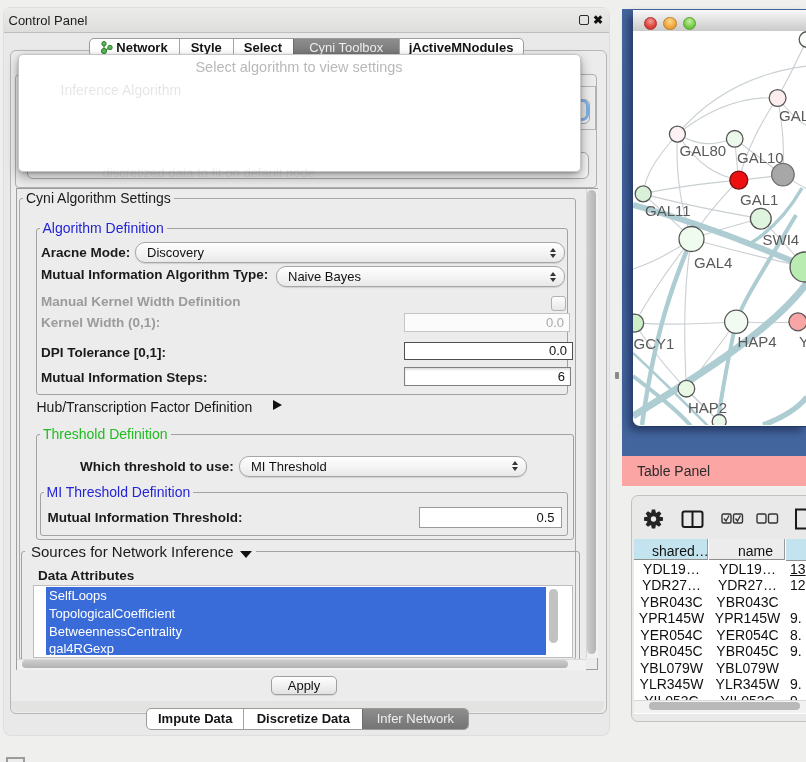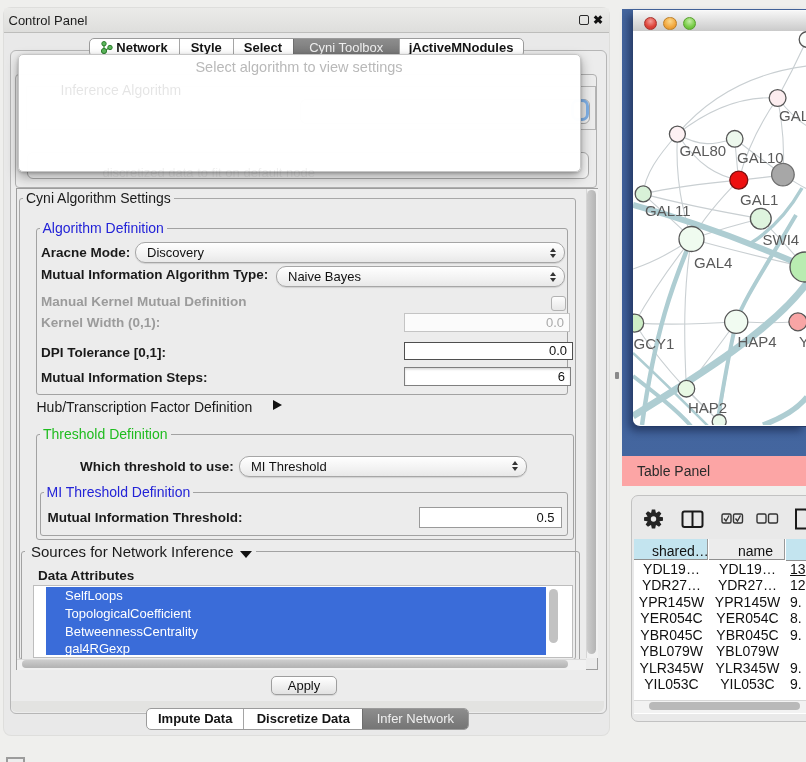--- a/index.html
+++ b/index.html
@@ -45,21 +45,21 @@
 <div class="b13 abs" style="left:41px;top:245.5px;">Aracne Mode:</div>
 <div class="combo" style="left:135px;top:242px;width:428px;height:19px;">
       <span class="ct">Discovery</span>
       <span class="carr"></span>
     </div>
 <div class="b13 abs" style="left:41px;top:267.5px;">Mutual Information Algorithm Type:</div>
 <div class="combo" style="left:276px;top:266px;width:287px;height:19px;">
       <span class="ct">Naive Bayes</span>
       <span class="carr"></span>
     </div>
-<div class="b13 abs gray" style="left:41px;top:295px;">Manual Kernel Mutual Definition</div>
+<div class="b13 abs gray" style="left:41px;top:295px;">Manual Kernel Width Definition</div>
 <div class="abs" style="left:551px;top:295.5px;width:13px;height:13px;border:1px solid #b2b2b2;border-radius:3px;background:linear-gradient(#fdfdfd,#e7e7e7);"></div>
 <div class="b13 abs gray" style="left:41px;top:315.5px;">Kernel Width (0,1):</div>
 <div class="fld" style="left:404px;top:312.5px;width:159px;height:17px;border:1px solid #c4c4c4;line-height:17px;padding-right:5px;color:#a9a9a9;background:#fbfbfb;">0.0</div>
 <div class="b13 abs" style="left:41px;top:345.5px;">DPI Tolerance [0,1]:</div>
 <div class="fld" style="left:404px;top:341.5px;width:162px;height:16px;border:1.5px solid #4f4f4f;line-height:16px;padding-right:5px;">0.0</div>
 <div class="b13 abs" style="left:41px;top:371px;">Mutual Information Steps:</div>
 <div class="fld" style="left:404px;top:367px;width:160px;height:17px;border:1px solid #7f7f7f;line-height:17px;padding-right:5px;box-shadow:inset 0 1.5px 2px rgba(0,0,0,0.15);">6</div>
 
 <div class="abs" style="left:36.5px;top:399.5px;font-size:14px;color:#1a1a1a;height:14px;line-height:14px;">Hub/Transcription Factor Definition</div>
 <div class="abs" style="left:273px;top:400px;width:0;height:0;border-left:9px solid #111;border-top:5.5px solid transparent;border-bottom:5.5px solid transparent;"></div>
@@ -79,21 +79,21 @@
 <div class="b13 abs" style="left:47.5px;top:510.5px;">Mutual Information Threshold:</div>
 <div class="fld" style="left:418.5px;top:506.5px;width:135px;height:19.5px;border:1px solid #9a9a9a;line-height:19.5px;padding-right:6px;">0.5</div>
 
 <div class="grp" style="left:21px;top:551px;width:557px;height:110px;">
       <span style="color:#1a1a1a;font-size:15px;padding-left:6px;padding-right:22px;">Sources for Network Inference</span>
     </div>
 <div class="abs" style="left:240px;top:551px;width:0;height:0;border-top:7.5px solid #111;border-left:6px solid transparent;border-right:6px solid transparent;"></div>
 <div class="b13 abs" style="left:38px;top:569px;">Data Attributes</div>
 <div class="abs" style="left:33px;top:584.5px;width:538px;height:71px;background:#fff;border:1px solid #bdbdbd;"></div>
 <div class="abs" style="left:46px;top:587px;width:500px;height:68px;background:#3a6cd9;"></div>
-<div class="abs" style="left:65px;top:587.3px;width:490px;font-size:13px;color:#fff;line-height:17.7px;white-space:nowrap;">SelfLoops<br>TopologicalCoefficient<br>BetweennessCentrality<br>gal4RGexp</div>
+<div class="abs" style="left:49px;top:587.3px;width:490px;font-size:13px;color:#fff;line-height:17.7px;white-space:nowrap;">SelfLoops<br>TopologicalCoefficient<br>BetweennessCentrality<br>gal4RGexp</div>
 <div class="abs" style="left:548.5px;top:589px;width:9px;height:54px;border-radius:4.5px;background:#c2c2c2;"></div>
 
 <div class="abs" style="left:585.5px;top:188.5px;width:11px;height:469px;background:#f1f1f1;border-left:1px solid #d6d6d6;"></div>
 <div class="abs" style="left:587px;top:190px;width:9px;height:464px;border-radius:4.5px;background:linear-gradient(to right,#cdcdcd,#b4b4b4);"></div>
 <div class="abs" style="left:16.5px;top:658.5px;width:569px;height:10px;background:#f1f1f1;border-top:1px solid #dadada;"></div>
 <div class="abs" style="left:21.5px;top:659.5px;width:546px;height:8px;border-radius:4px;background:linear-gradient(#cdcdcd,#b2b2b2);"></div>
 
 <div class="abs" style="left:11px;top:700.5px;width:593px;height:11.5px;background:#e3e3e1;border-radius:0 0 6px 6px;"></div>
 <div class="abs" style="left:271px;top:676px;width:64px;height:17px;border:1px solid #9e9e9e;border-radius:5px;background:linear-gradient(#ffffff,#e2e2e2);box-shadow:0 1px 1px rgba(0,0,0,0.1);text-align:center;line-height:17px;font-size:13px;color:#111;">Apply</div>
 <div class="tabbar" style="left:146px;top:708px;width:320.5px;height:19.5px;">
@@ -241,20 +241,21 @@
 
 <div class="abs" style="left:634px;top:538.5px;width:172px;height:175px;background:#fff;"></div>
 <div class="abs" style="left:634px;top:538.5px;width:172px;height:22px;font-size:14px;color:#111;">
   <div class="abs" style="left:0;top:0;width:74px;height:21px;background:#c3e4ef;border-right:1px solid #999;border-bottom:1px solid #8f8f8f;text-align:left;padding-left:18px;line-height:24px;box-sizing:border-box;">shared…</div>
   <div class="abs" style="left:75px;top:0;width:76px;height:21px;background:#ececec;border-right:1px solid #999;border-bottom:1px solid #8f8f8f;text-align:left;padding-left:29px;line-height:24px;box-sizing:border-box;">name</div>
   <div class="abs" style="left:152px;top:0;width:20px;height:21px;background:#c3e4ef;border-bottom:1px solid #8f8f8f;"></div>
 </div>
 <div class="abs" style="left:634px;top:560.5px;width:172px;height:139.5px;overflow:hidden;font-size:14px;color:#101010;">
   <div style="height:16.55px;line-height:16.55px;"><span style="display:inline-block;width:75px;text-align:center;">YDL19…</span><span style="display:inline-block;width:77px;text-align:center;">YDL19…</span><span style="display:inline-block;width:18px;padding-left:4px;box-sizing:border-box;white-space:nowrap;text-decoration:underline;">13</span></div>
   <div style="height:16.55px;line-height:16.55px;"><span style="display:inline-block;width:75px;text-align:center;">YDR27…</span><span style="display:inline-block;width:77px;text-align:center;">YDR27…</span><span style="display:inline-block;width:18px;padding-left:4px;box-sizing:border-box;white-space:nowrap;">12</span></div>
+  <div style="height:16.55px;line-height:16.55px;"><span style="display:inline-block;width:75px;text-align:center;">YBR043C</span><span style="display:inline-block;width:77px;text-align:center;">YBR043C</span><span></span></div>
   <div style="height:16.55px;line-height:16.55px;"><span style="display:inline-block;width:75px;text-align:center;">YPR145W</span><span style="display:inline-block;width:77px;text-align:center;">YPR145W</span><span style="display:inline-block;width:18px;padding-left:4px;box-sizing:border-box;white-space:nowrap;">9.</span></div>
   <div style="height:16.55px;line-height:16.55px;"><span style="display:inline-block;width:75px;text-align:center;">YER054C</span><span style="display:inline-block;width:77px;text-align:center;">YER054C</span><span style="display:inline-block;width:18px;padding-left:4px;box-sizing:border-box;white-space:nowrap;">8.</span></div>
   <div style="height:16.55px;line-height:16.55px;"><span style="display:inline-block;width:75px;text-align:center;">YBR045C</span><span style="display:inline-block;width:77px;text-align:center;">YBR045C</span><span style="display:inline-block;width:18px;padding-left:4px;box-sizing:border-box;white-space:nowrap;">9.</span></div>
   <div style="height:16.55px;line-height:16.55px;"><span style="display:inline-block;width:75px;text-align:center;">YBL079W</span><span style="display:inline-block;width:77px;text-align:center;">YBL079W</span><span></span></div>
   <div style="height:16.55px;line-height:16.55px;"><span style="display:inline-block;width:75px;text-align:center;">YLR345W</span><span style="display:inline-block;width:77px;text-align:center;">YLR345W</span><span style="display:inline-block;width:18px;padding-left:4px;box-sizing:border-box;white-space:nowrap;">9.</span></div>
   <div style="height:16.55px;line-height:16.55px;"><span style="display:inline-block;width:75px;text-align:center;">YIL053C</span><span style="display:inline-block;width:77px;text-align:center;">YIL053C</span><span style="display:inline-block;width:18px;padding-left:4px;box-sizing:border-box;white-space:nowrap;">9.</span></div>
 </div>
 <div class="abs" style="left:634px;top:700px;width:172px;height:11.5px;background:#f2f2f2;border-top:1px solid #d8d8d8;"></div>
 <div class="abs" style="left:649px;top:701.5px;width:151px;height:8.5px;border-radius:4.5px;background:#b9b9b9;"></div>
 

